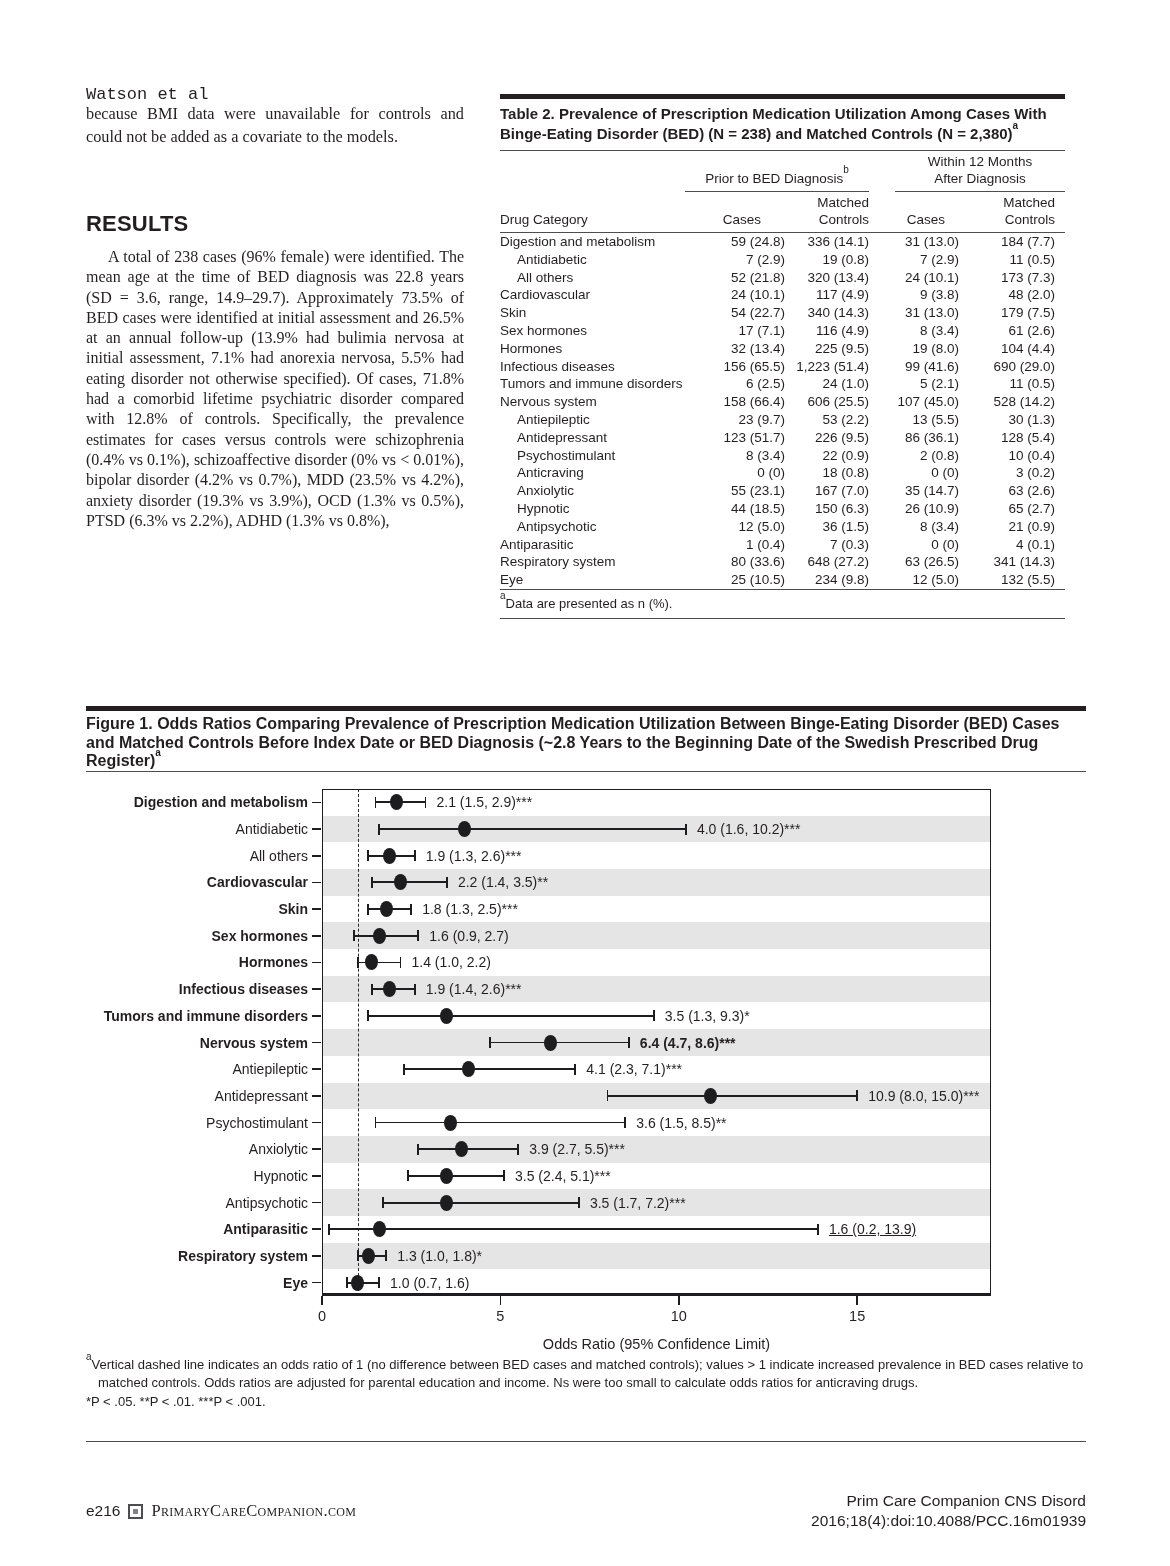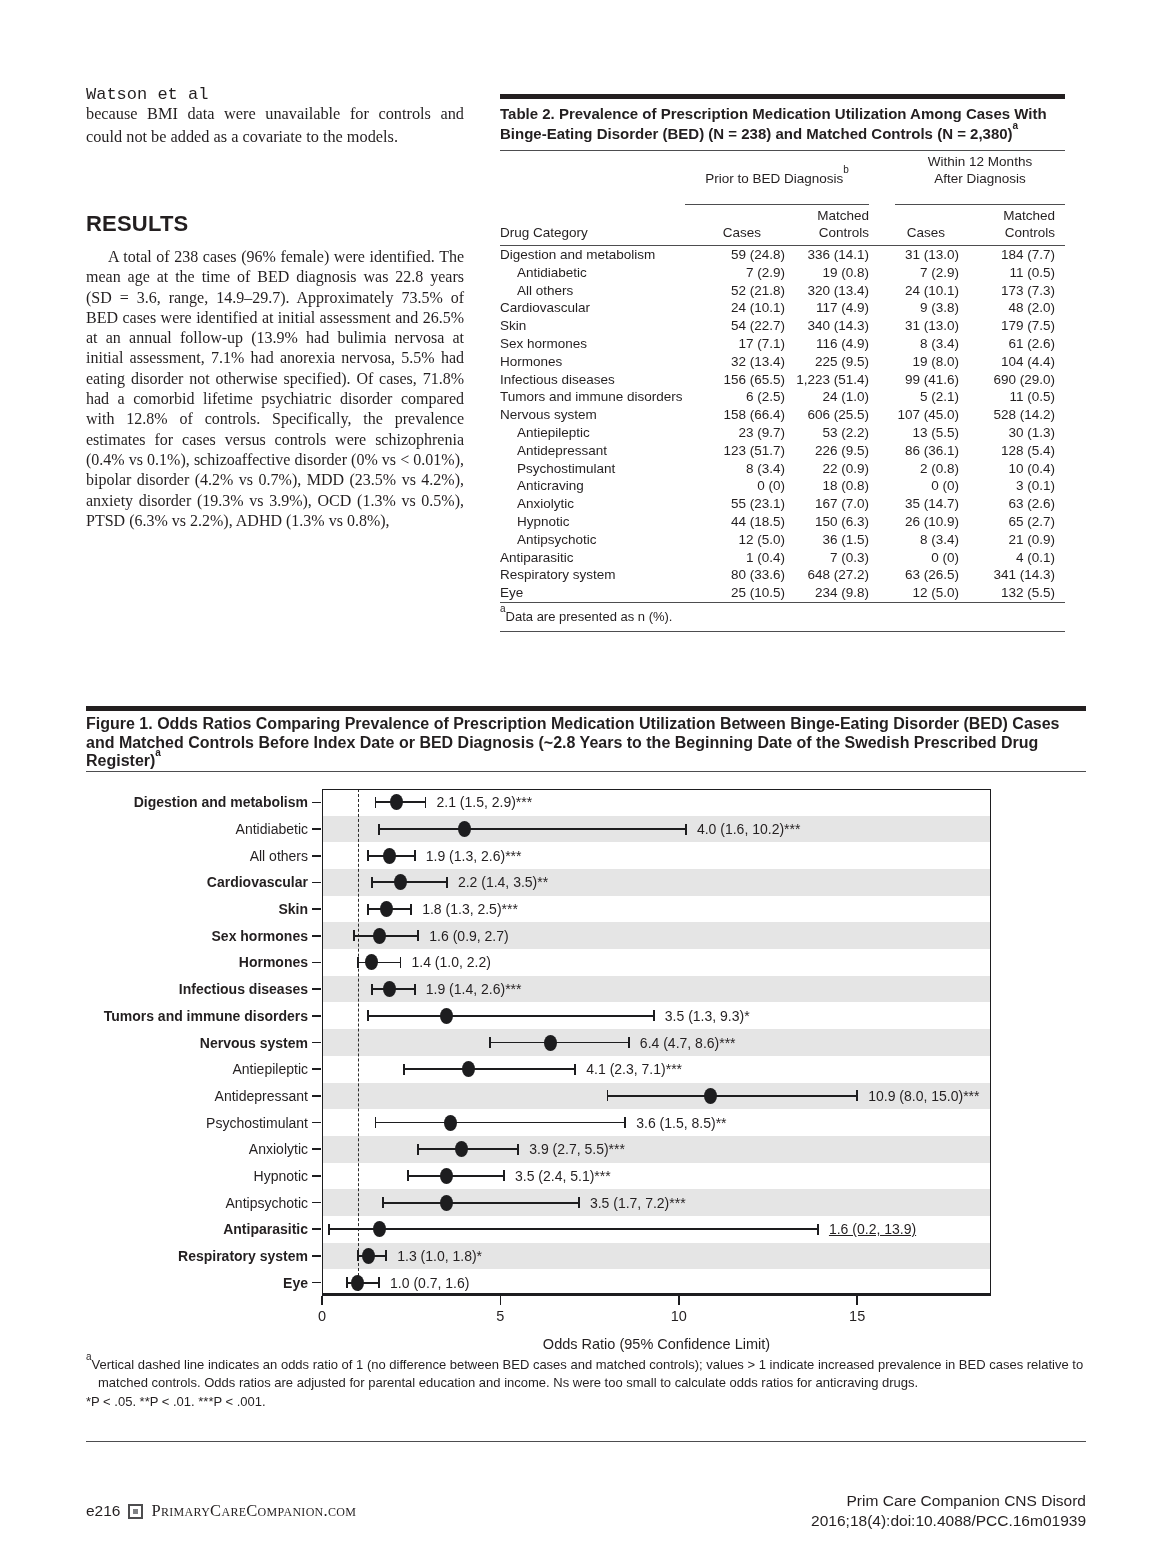--- a/index.html
+++ b/index.html
@@ -23,21 +23,21 @@
     font-family:"Liberation Serif",serif; font-size:16px; line-height:20.3px; text-align:justify; text-indent:22px;
   }
 
   
   .t2 { position:absolute; left:500px; top:94px; width:565px; font-size:13.5px; }
   .bar5 { height:5px; background:#231f20; }
   .rule { height:1px; background:#4d4d4f; }
   .t2-title { font-size:15px; font-weight:bold; line-height:19.5px; padding:5px 0 7px 0; }
   .t2-group { display:flex; align-items:flex-end; margin-top:3px; }
   .t2-gspacer { width:185px; }
-  .t2-gcell { width:184px; text-align:center; border-bottom:1px solid #4d4d4f; padding-bottom:17px; line-height:16.5px; }
+  .t2-gcell { width:184px; text-align:center; border-bottom:1px solid #4d4d4f; padding-bottom:4px; line-height:16.5px; }
   .t2-gcell.g2 { width:170px; margin-left:26px; }
   .t2-cols { display:flex; align-items:flex-end; padding:3px 0 4px 0; line-height:16.5px; }
   .t2-cols .cname { width:185px; }
   .cv0 { width:100px; text-align:right; }
   .cv1 { width:84px;  text-align:right; }
   .cv2 { width:90px;  text-align:right; }
   .cv3 { width:106px; text-align:right; }
   .pr24 { padding-right:24px; box-sizing:border-box; }
   .pr14 { padding-right:14px; box-sizing:border-box; }
   .pr10 { padding-right:10px; box-sizing:border-box; }
@@ -197,21 +197,21 @@
           <span class="cv0">8 (3.4)</span>
           <span class="cv1">22 (0.9)</span>
           <span class="cv2">2 (0.8)</span>
           <span class="cv3 pr10">10 (0.4)</span>
         </div>
         <div class="t2-row">
           <span class="rname ind">Anticraving</span>
           <span class="cv0">0 (0)</span>
           <span class="cv1">18 (0.8)</span>
           <span class="cv2">0 (0)</span>
-          <span class="cv3 pr10">3 (0.1)</span>
+          <span class="cv3 pr10">3 (0.2)</span>
         </div>
         <div class="t2-row">
           <span class="rname ind">Anxiolytic</span>
           <span class="cv0">55 (23.1)</span>
           <span class="cv1">167 (7.0)</span>
           <span class="cv2">35 (14.7)</span>
           <span class="cv3 pr10">63 (2.6)</span>
         </div>
         <div class="t2-row">
           <span class="rname ind">Hypnotic</span>
@@ -334,21 +334,21 @@
       <div class="cicap" style="left: 281.484px; top: 221.316px;"></div>
       <div class="cicap" style="left: 566.924px; top: 221.316px;"></div>
       <div class="marker" style="left: 354.38px; top: 218.816px;"></div>
       <div class="vlabel" style="left: 578.824px; top: 217.816px;">3.5 (1.3, 9.3)*</div>
       <div class="cat b" style="top: 244.5px;">Nervous system</div>
       <div class="ytick" style="top: 252.7px;"></div>
       <div class="ciline" style="left: 403.696px; top: 252.6px; width: 139.152px;"></div>
       <div class="cicap" style="left: 402.796px; top: 248px;"></div>
       <div class="cicap" style="left: 541.948px; top: 248px;"></div>
       <div class="marker" style="left: 457.852px; top: 245.5px;"></div>
-      <div class="vlabel" style="left: 553.848px; top: 244.5px;">6.4 (4.7, 8.6)***</div>
+      <div class="vlabel" style="left: 553.848px; top: 244.5px; font-weight: bold;">6.4 (4.7, 8.6)***</div>
       <div class="cat" style="top: 271.184px;">Antiepileptic</div>
       <div class="ytick" style="top: 279.384px;"></div>
       <div class="ciline" style="left: 318.064px; top: 279.284px; width: 171.264px;"></div>
       <div class="cicap" style="left: 317.164px; top: 274.684px;"></div>
       <div class="cicap" style="left: 488.428px; top: 274.684px;"></div>
       <div class="marker" style="left: 375.788px; top: 272.184px;"></div>
       <div class="vlabel" style="left: 500.328px; top: 271.184px;">4.1 (2.3, 7.1)***</div>
       <div class="cat" style="top: 297.868px;">Antidepressant</div>
       <div class="ytick" style="top: 306.068px;"></div>
       <div class="ciline" style="left: 521.44px; top: 305.968px; width: 249.76px;"></div>

